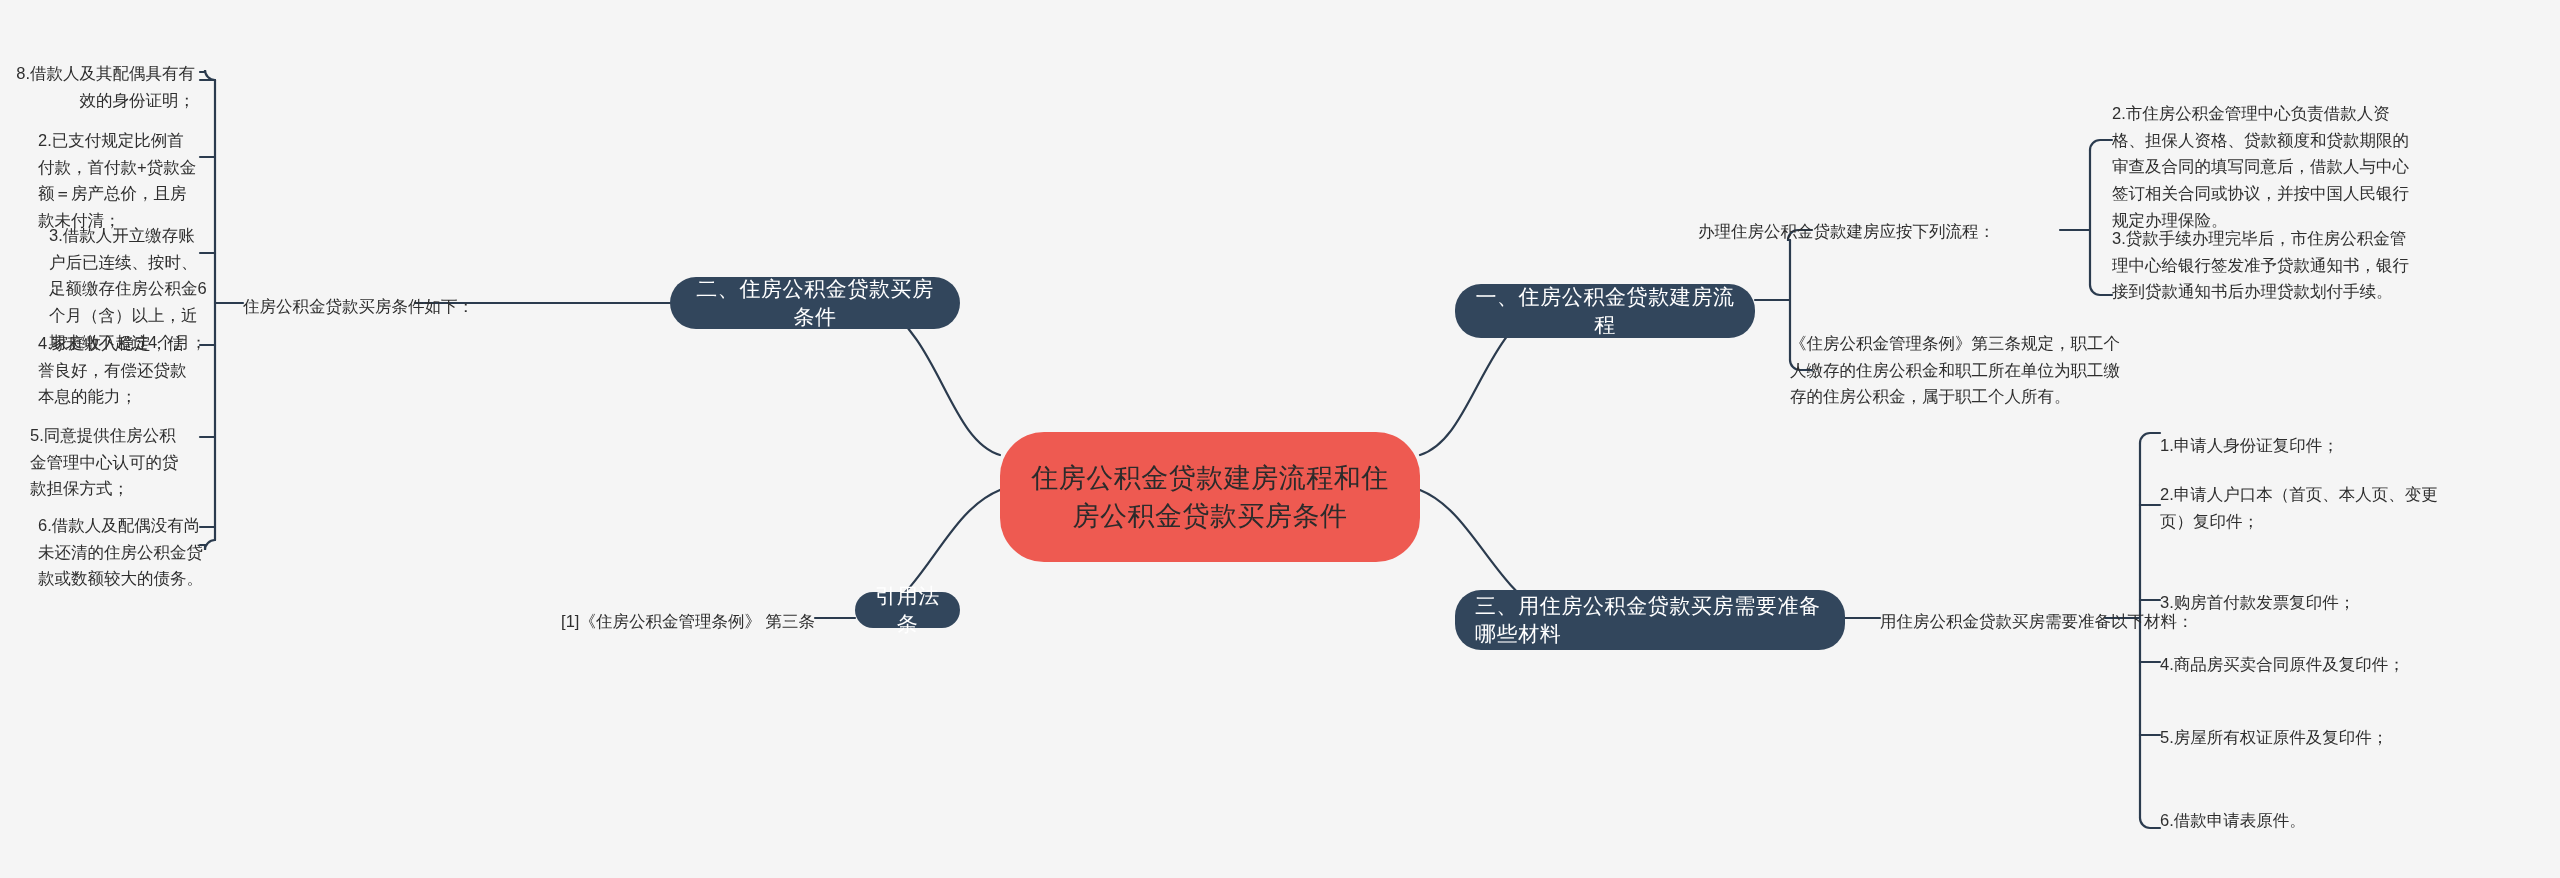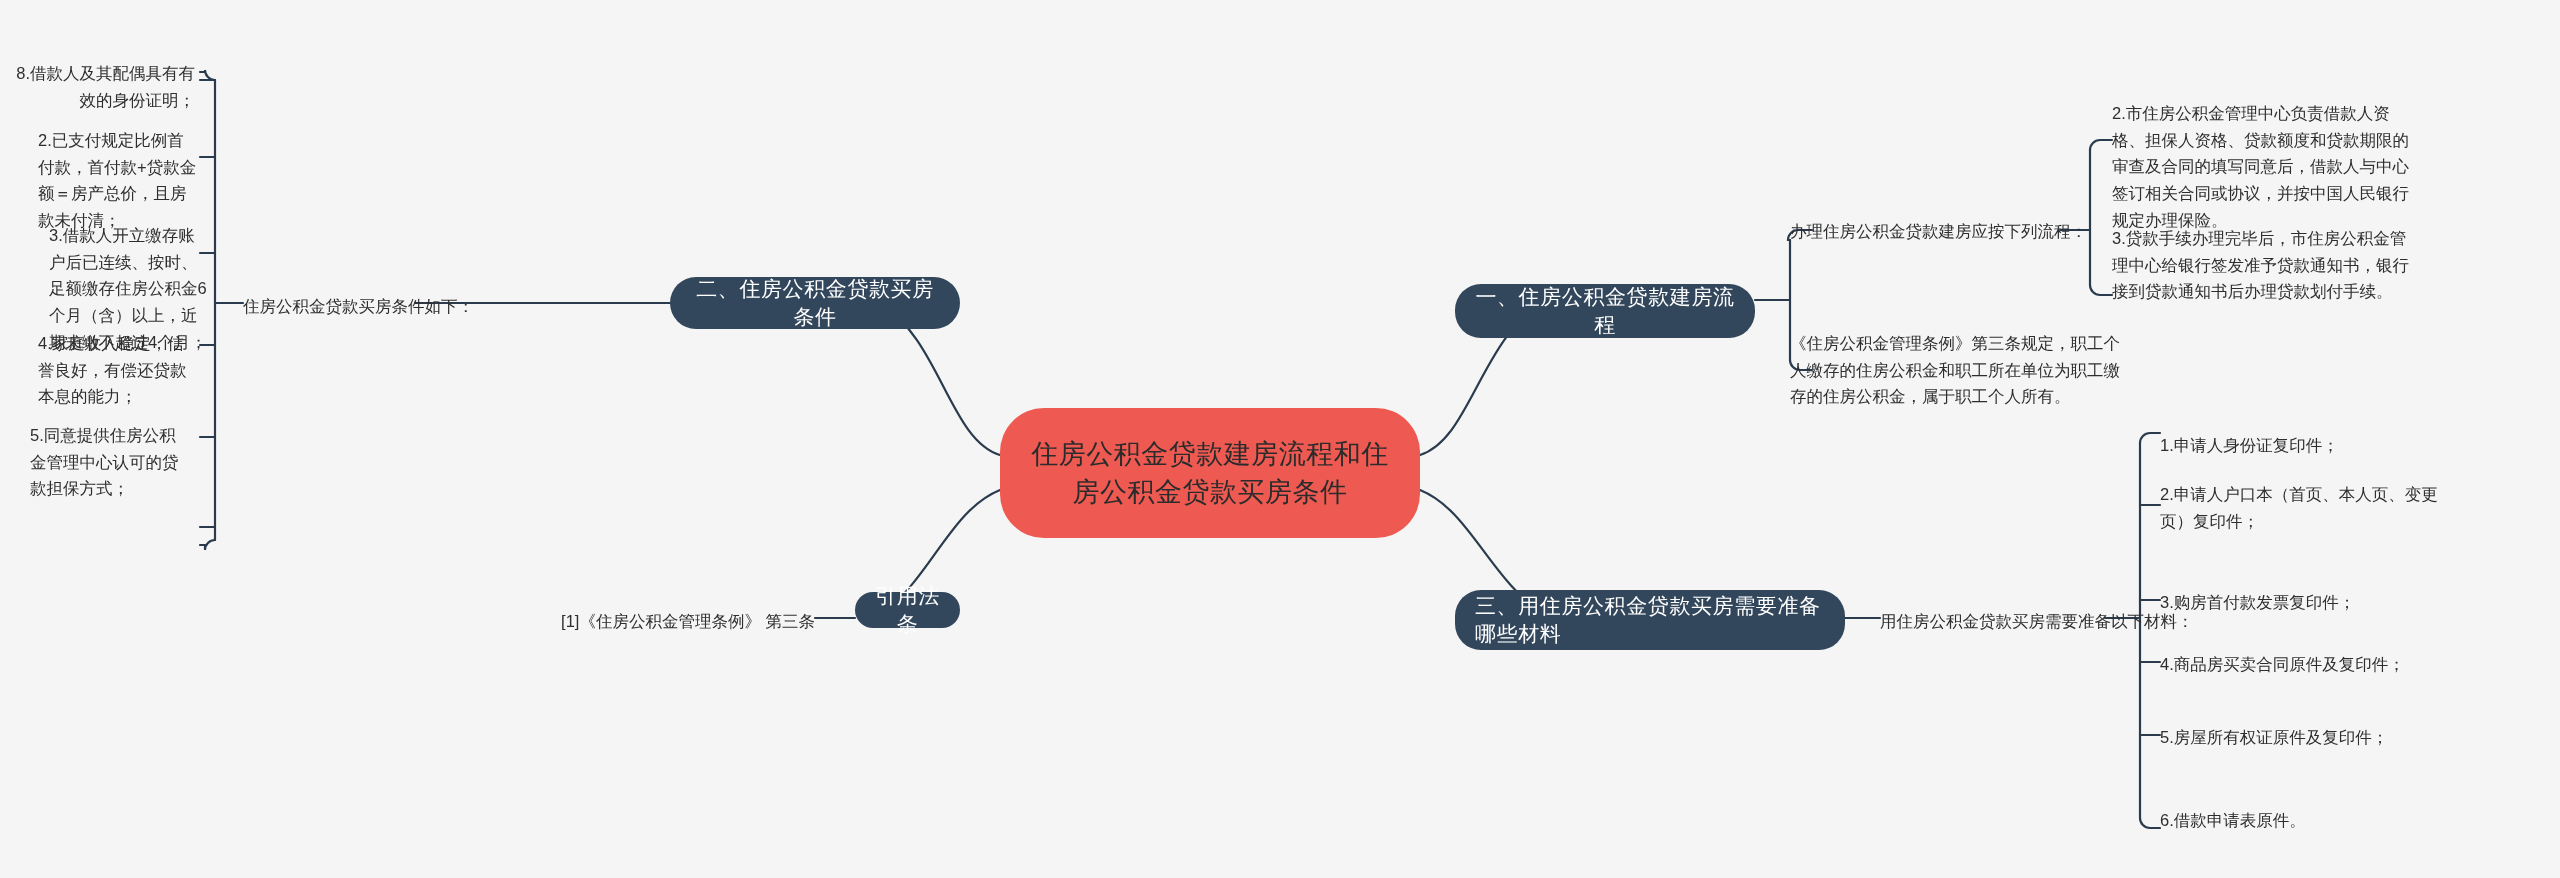--- a/index.html
+++ b/index.html
@@ -39,20 +39,21 @@
     text-align: center;
   }
   .node-root {
     background: #ee5a51;
     color: #2b2b2b;
     border-radius: 44px;
     font-size: 27px;
     line-height: 1.42;
     padding: 10px 22px;
     letter-spacing: 0.5px;
+    margin-top: 24px;
   }
   .node-branch {
     background: #32465c;
     color: #ffffff;
     border-radius: 26px;
     font-size: 21px;
     line-height: 1.35;
     padding: 8px 20px;
     letter-spacing: 0.6px;
     font-weight: 500;
@@ -135,21 +136,21 @@
   </svg>
 
   <div class="node node-root" style="left:1000px; top:408px; width:420px; height:130px;">
     <span>住房公积金贷款建房流程和住房公积金贷款买房条件</span>
   </div>
 
   <div class="node node-branch" style="left:1455px; top:284px; width:300px; height:54px;">
     <span>一、住房公积金贷款建房流程</span>
   </div>
 
-  <div class="connector-label right-align" style="left:1790px; top:218px; width:270px; text-align:left;">
+  <div class="connector-label right-align" style="left:1698px; top:218px; width:270px; text-align:left;">
     <span>办理住房公积金贷款建房应按下列流程：</span>
   </div>
 
   <div class="leaf left-align" style="left:2112px; top:100px; width:300px;">
     <span>2.市住房公积金管理中心负责借款人资格、担保人资格、贷款额度和贷款期限的审查及合同的填写同意后，借款人与中心签订相关合同或协议，并按中国人民银行规定办理保险。</span>
   </div>
 
   <div class="leaf left-align" style="left:2112px; top:225px; width:300px;">
     <span>3.贷款手续办理完毕后，市住房公积金管理中心给银行签发准予贷款通知书，银行接到贷款通知书后办理贷款划付手续。</span>
   </div>
@@ -179,20 +180,23 @@
   </div>
 
   <div class="leaf left-align" style="left:38px; top:330px; width:160px;">
     <span>4.家庭收入稳定，信誉良好，有偿还贷款本息的能力；</span>
   </div>
 
   <div class="leaf left-align" style="left:30px; top:422px; width:160px;">
     <span>5.同意提供住房公积金管理中心认可的贷款担保方式；</span>
   </div>
 
+  <div class="leaf left-align" style="left:38px; top:512px; width:165px;">
+    <span>6.借款人及配偶没有尚未还清的住房公积金贷款或数额较大的债务。</span>
+  </div>
 
   <div class="node node-branch" style="left:1455px; top:590px; width:390px; height:60px; justify-content:flex-start; text-align:left;">
     <span>三、用住房公积金贷款买房需要准备哪些材料</span>
   </div>
 
   <div class="connector-label" style="left:1880px; top:608px; width:260px;">
     <span>用住房公积金贷款买房需要准备以下材料：</span>
   </div>
 
   <div class="leaf left-align" style="left:2160px; top:432px; width:290px;">

